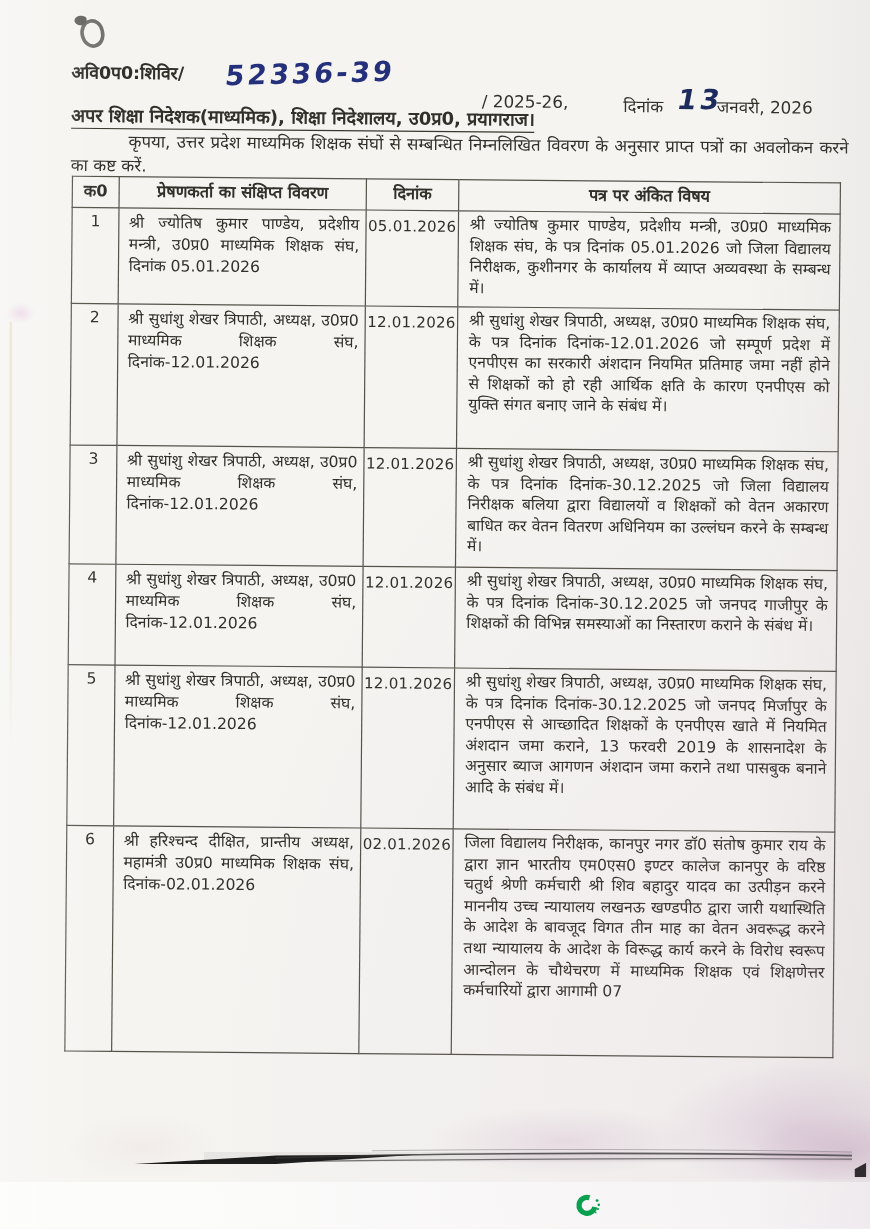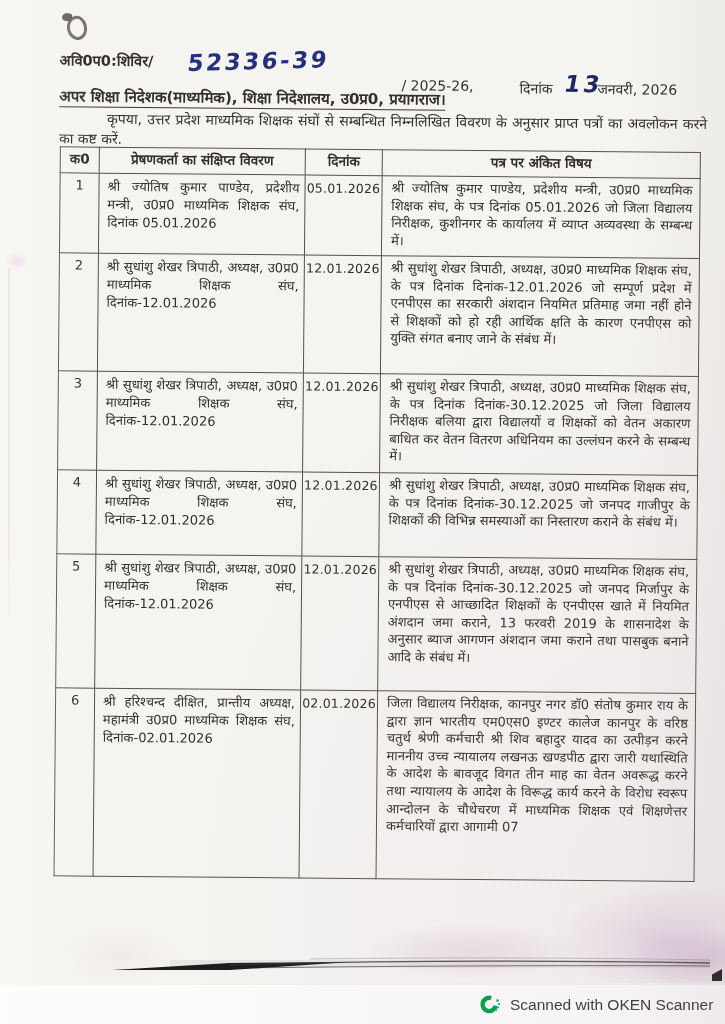--- a/index.html
+++ b/index.html
@@ -188,17 +188,16 @@
   <div class="oken">
     <span style="display:inline-flex;">
       <svg width="23" height="23" viewBox="0 0 26 26">
         <circle cx="11.5" cy="13" r="7.5" fill="none" stroke="#0aa04f" stroke-width="5" stroke-dasharray="36 12" stroke-dashoffset="-6" transform="rotate(-35 11.5 13)"></circle>
         <circle cx="21" cy="8.5" r="1.4" fill="#0aa04f"></circle>
         <circle cx="22.6" cy="12.5" r="1.2" fill="#0aa04f"></circle>
         <circle cx="21.8" cy="16.5" r="1.0" fill="#0aa04f"></circle>
         <circle cx="19.6" cy="19.6" r="0.9" fill="#0aa04f"></circle>
       </svg>
     </span>
-    <span class="oken-text">Scanned with OKEN Scanner</span>
   </div>
 
   <div class="paper-tint"></div>
 </div>
 
 </body></html>

